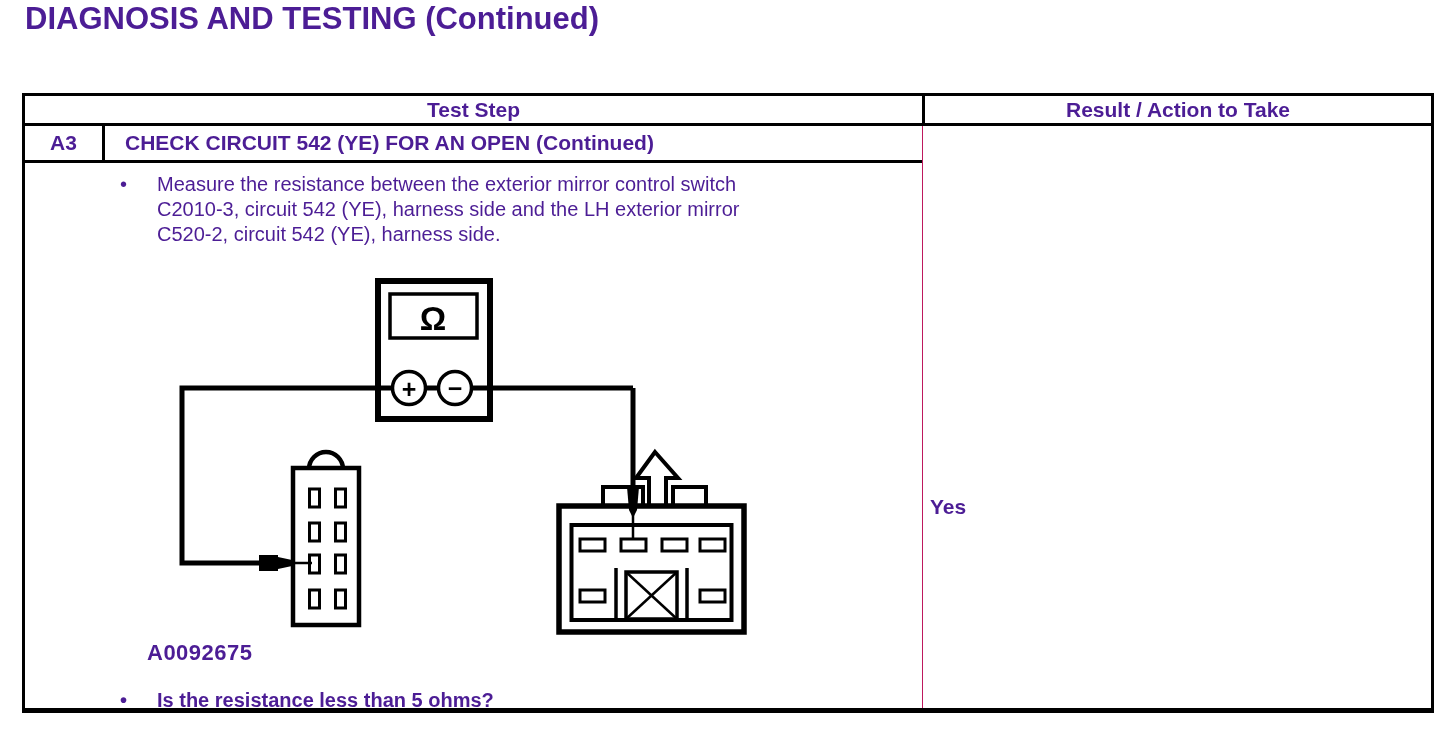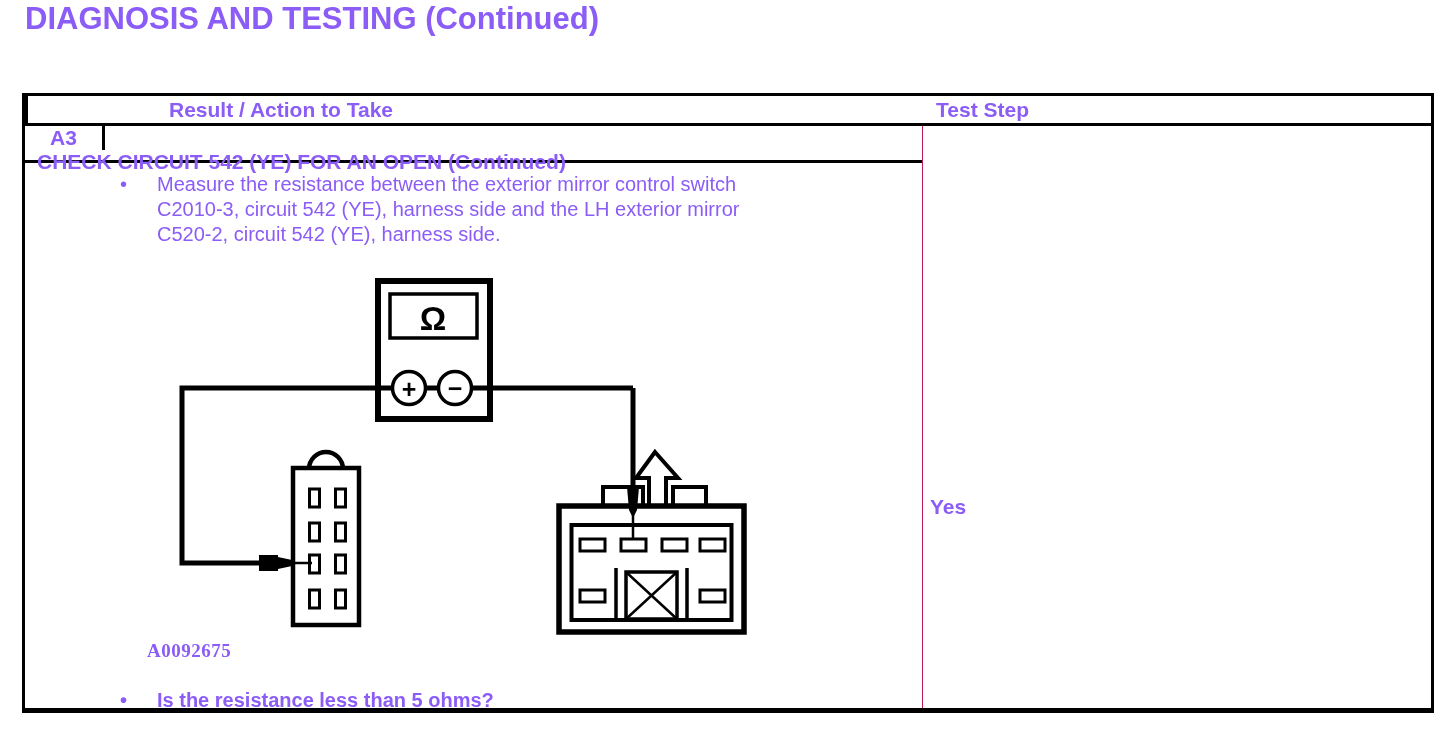--- a/index.html
+++ b/index.html
@@ -1,70 +1,70 @@
 <!DOCTYPE html>
 <html><head>
 <meta charset="utf-8">
 <style>
   html,body { margin:0; padding:0; background:#fff; }
   .page {
     position:relative; width:1456px; height:734px; background:#fff;
-    font-family:"Liberation Sans", sans-serif; color:#8b5cf6; overflow:hidden;
+    font-family:"Liberation Sans", sans-serif; color:#4c1d95; overflow:hidden;
   }
   .doc-title {
     position:absolute; top:0px; left:25px; margin:0;
     font-size:31px; font-weight:bold; line-height:38px; letter-spacing:0px;
   }
   .doc-subtitle {
     position:absolute; top:47px; left:0; width:1456px; margin:0;
     font-size:28px; font-weight:bold; text-align:center; line-height:34px;
   }
   .ptable {
     position:absolute; left:22px; top:93px; width:1412px; height:620px;
     border:3px solid #000; border-bottom-width:5px; box-sizing:border-box;
   }
   .thead { display:flex; height:30px; border-bottom:3px solid #000; box-sizing:border-box; }
   .th { font-weight:bold; font-size:21px; display:flex; align-items:center; justify-content:center; }
   .th-left { width:897px; }
   .th-right { flex:1; border-left:3px solid #000; box-sizing:border-box; }
   .tbody { display:flex; height:582px; }
   .col-left { width:897px; position:relative; }
   .col-right { flex:1; border-left:1px solid #be185d; box-sizing:border-box; position:relative; }
-  .steprow { display:flex; height:37px; border-bottom:3px solid #000; box-sizing:border-box;flex-direction:column; }
+  .steprow { display:flex; height:37px; border-bottom:3px solid #000; box-sizing:border-box; }
   .stepid {
     width:80px; border-right:3px solid #000; box-sizing:border-box;
     display:flex; align-items:center; justify-content:center;
     font-weight:bold; font-size:21px;
   }
-  .steptitle { flex:1; display:flex; align-items:center; padding-left:12px; font-weight:bold; font-size:21px; }
+  .steptitle { flex:1; display:flex; align-items:center; padding-left:20px; font-weight:bold; font-size:21px; }
   .stepbody { position:relative; height:545px; }
   .bullet-row { position:absolute; display:flex; font-size:20px; line-height:25px; }
   .bullet-row .dot { width:30px; flex:none; }
   .bullet-row .btext { width:620px;margin-left:7px; }
   .bullet-row.bold { font-weight:bold; }
   .diagram { position:absolute; left:135px; top:107px; }
-  .figid { position:absolute; left:122px; top:477px; font-size:19px; font-weight:bold; letter-spacing:0.5px;font-family:Liberation Serif, serif; }
+  .figid { position:absolute; left:122px; top:477px; font-size:22px; font-weight:bold; letter-spacing:0.5px; }
   .res-block { position:absolute; left:7px; width:450px; font-size:20px; line-height:25px; }
   .res-label { font-weight:bold; font-size:21px; line-height:26px; }
   .res-yes { top:368px; }
   .res-no  { top:511px; }
   svg text { font-family:"Liberation Sans", sans-serif; }
 </style>
 </head>
 <body>
 
 <div class="page">
 
   <h1 class="doc-title">DIAGNOSIS AND TESTING (Continued)</h1>
 
   <div class="ptable">
 
     <div class="thead">
+      <div class="th th-left">Test Step</div>
       <div class="th th-right">Result / Action to Take</div>
-      <div class="th th-left">Test Step</div>
     </div>
 
     <div class="tbody">
 
       <div class="col-left">
 
         <div class="steprow">
           <div class="stepid">A3</div>
           <div class="steptitle">CHECK CIRCUIT 542 (YE) FOR AN OPEN (Continued)</div>
         </div>

